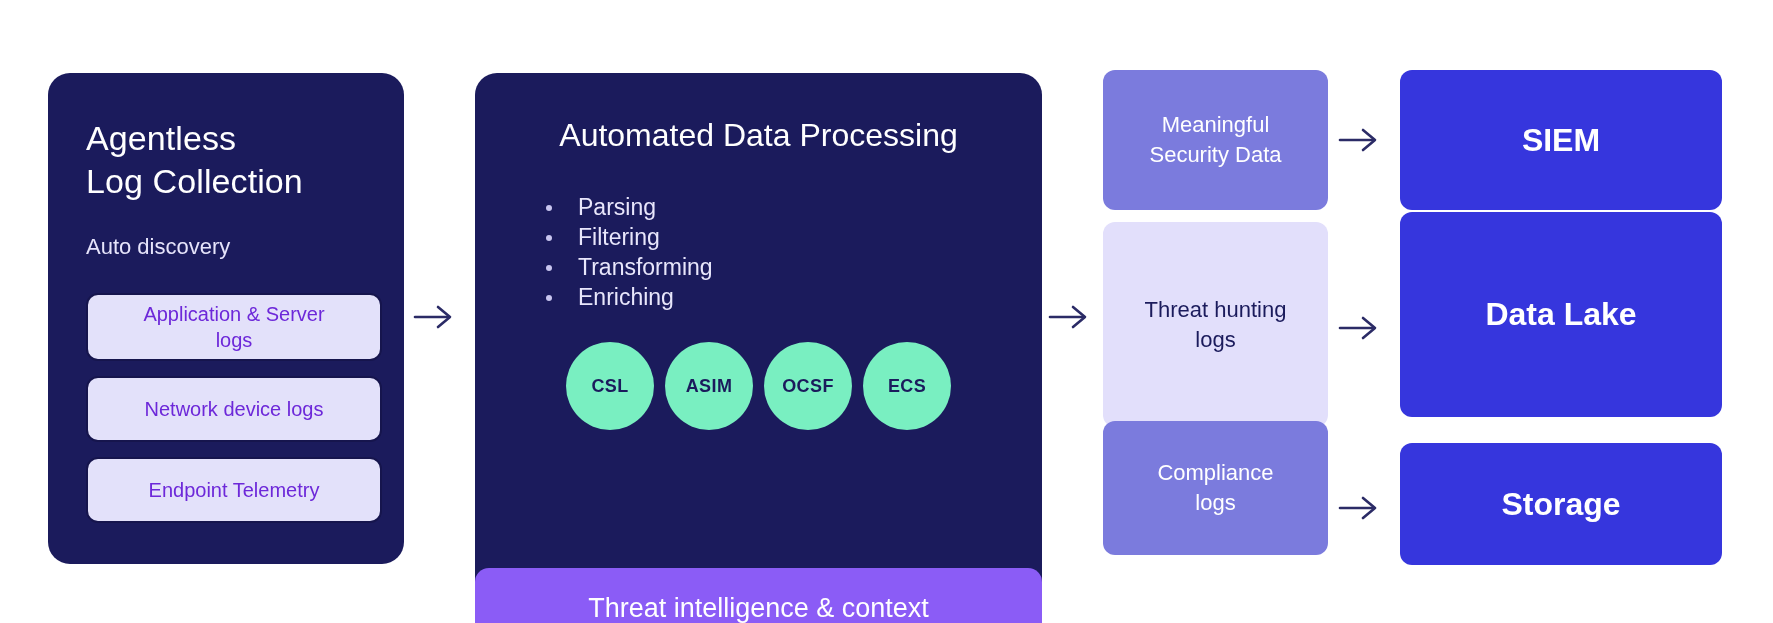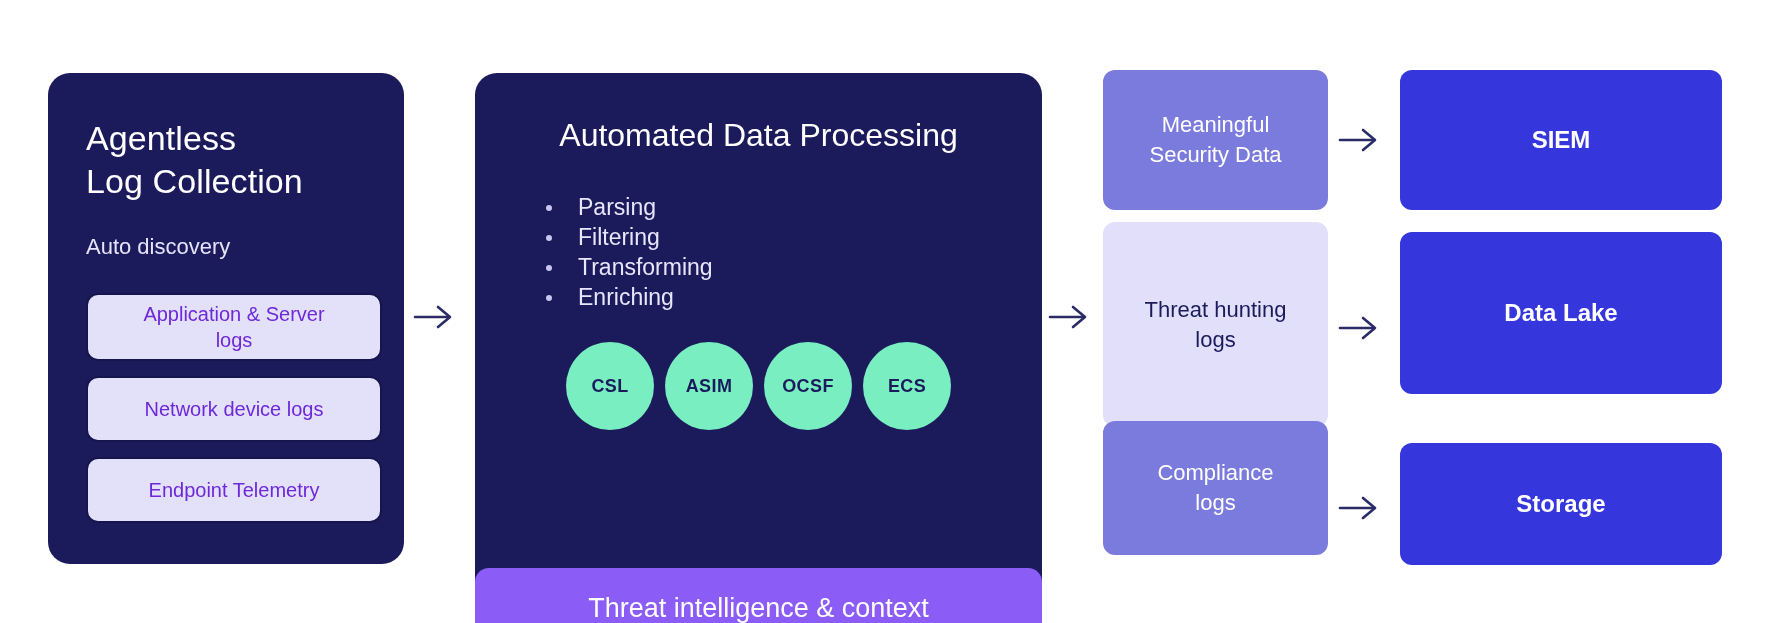--- a/index.html
+++ b/index.html
@@ -183,29 +183,29 @@
   .outbox-3 { top: 421px; height: 134px; background: #7b7bdd; color: #ffffff; }
 
   
   .destbox {
     position: absolute;
     left: 1400px;
     width: 322px;
     border-radius: 12px;
     background: #3636dd;
     color: #ffffff;
-    font-size: 24px;
+    font-size: 32px;
     font-weight: bold;
     display: flex;
     align-items: center;
     justify-content: center;
     box-sizing: border-box;
   }
   .destbox-1 { top: 70px;  height: 140px; }
-  .destbox-2 { top: 232px; height: 162px; }
+  .destbox-2 { top: 212px; height: 205px; }
   .destbox-3 { top: 443px; height: 122px; }
 </style>
 </head>
 <body>
 
 <div class="canvas">
 
   <div class="panel-collection">
     <div class="collection-title">Agentless
 Log Collection</div>

